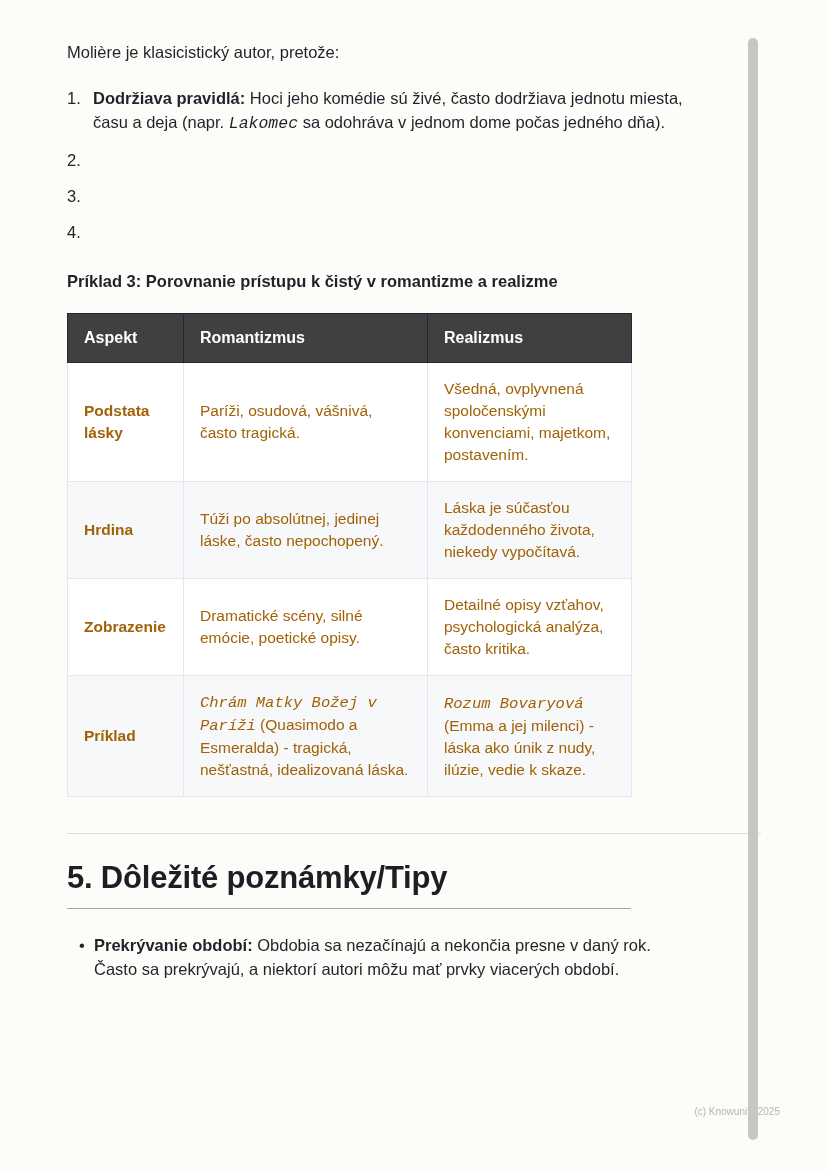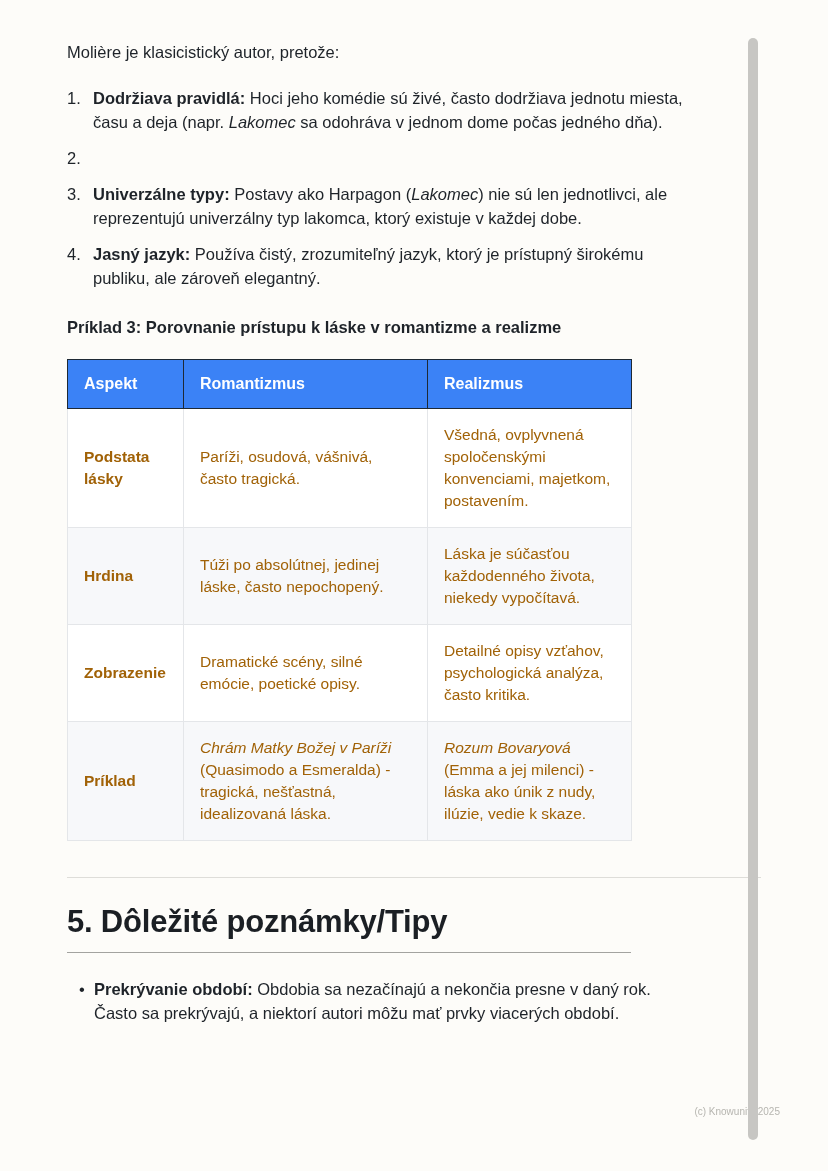--- a/index.html
+++ b/index.html
@@ -12,25 +12,25 @@
     overflow: hidden;
     color: #1e2329;
   }
   .content { padding: 40px 0 0 67px; }
   .intro { font-size: 16.5px; line-height: 24px; margin: 0 0 22px 0; }
   ol.numbered { list-style: none; margin: 0; padding: 0; }
   ol.numbered li { display: flex; margin-bottom: 12px; font-size: 16.5px; line-height: 24px; }
   .num { flex: 0 0 26px; }
   .li-text { width: 600px; }
   .bold { font-weight: 700; }
-  .ital { font-style: italic; }
+  .ital { font-style: italic; font-family: Liberation Mono, monospace; }
   .table-title { font-size: 16.5px; font-weight: 700; margin: 28px 0 22px 0; }
   table.compare { border-collapse: collapse; background: #ffffff; }
   table.compare th {
-    background: #3b82f6;
+    background: #404040;
     color: #ffffff;
     text-align: left;
     font-size: 16px;
     font-weight: 600;
     padding: 15px 16px;
     border: 1px solid #1e2935;
   }
   table.compare td {
     border: 1px solid #e4e6e9;
     padding: 15px 16px;
@@ -83,29 +83,27 @@
     <ol class="numbered">
       <li>
         <span class="num">1.</span>
         <span class="li-text"><span class="bold">Dodržiava pravidlá:</span><span> Hoci jeho komédie sú živé, často dodržiava jednotu miesta, času a deja (napr. </span><span class="ital">Lakomec</span><span> sa odohráva v jednom dome počas jedného dňa).</span></span>
       </li>
       <li>
         <span class="num">2.</span>
       </li>
       <li>
         <span class="num">3.</span>
-        <span class="li-text"><span class="bold">Univerzálne typy:</span><span> Postavy ako Harpagon (</span><span class="ital">Lakomec</span><span>) nie sú len jednotlivci, ale reprezentujú univerzálny typ lakomca, ktorý existuje v každej dobe.</span></span>
       </li>
       <li>
         <span class="num">4.</span>
-        <span class="li-text"><span class="bold">Jasný jazyk:</span><span> Používa čistý, zrozumiteľný jazyk, ktorý je prístupný širokému publiku, ale zároveň elegantný.</span></span>
       </li>
     </ol>
 
-    <p class="table-title">Príklad 3: Porovnanie prístupu k láske v romantizme a realizme</p>
+    <p class="table-title">Príklad 3: Porovnanie prístupu k čistý v romantizme a realizme</p>
 
     <table class="compare">
       <colgroup>
         <col style="width:116px">
         <col style="width:244px">
         <col style="width:204px">
       </colgroup>
       <thead>
         <tr>
           <th>Aspekt</th>

